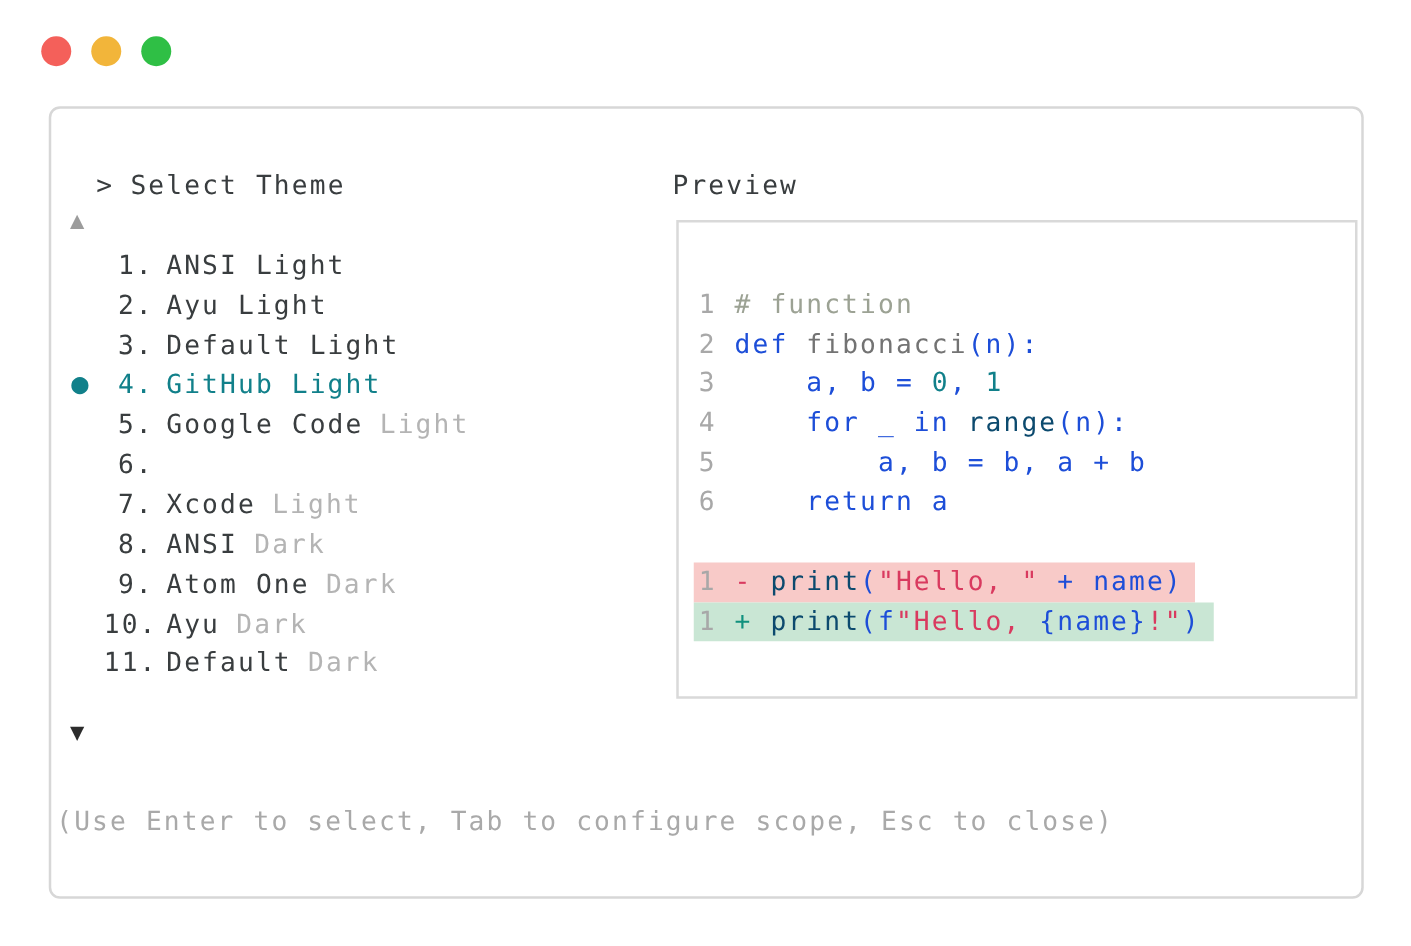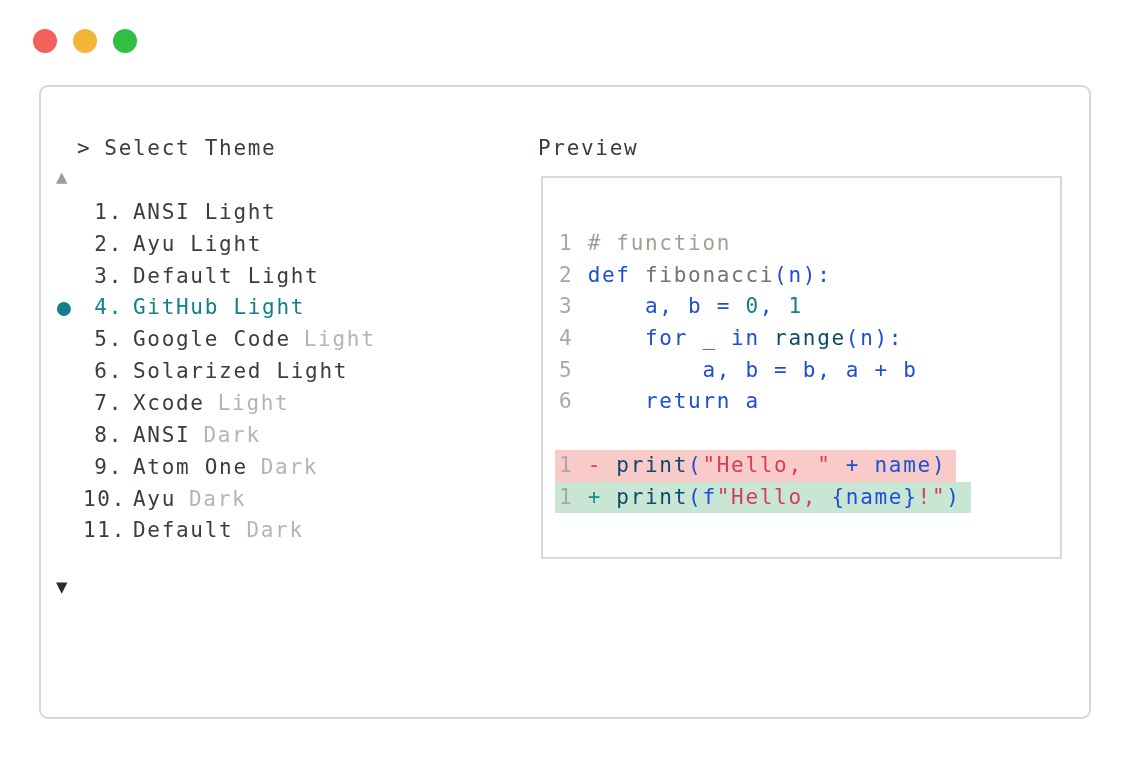--- a/index.html
+++ b/index.html
@@ -36,21 +36,21 @@
   .row .marker{width:26px;color:#11808a;font-size:23px;line-height:20px;}
   .row .num{width:40px;text-align:right;}
   .row .label{margin-left:10px;}
   .row .muted-part{color:#b4b4b4;margin-left:13px;}
   .row .muted-part:empty{margin-left:0;}
   .row.selected .num,.row.selected .label,.row.selected .name-part{color:#11808a;}
 
   
   .preview-box{
     position:absolute;left:500px;top:89px;width:517px;height:379px;
-    border:2px solid #d9d9d9;background:#ffffff;box-sizing:content-box;
+    border:2px solid #d9d9d9;background:#ffffff;box-sizing:content-box;padding-left:24px;
   }
   .codewrap{position:absolute;left:16px;top:50px;right:6px;}
   .crow{height:31.7px;line-height:31.7px;white-space:pre;}
   .crow .ln{color:#a8a8a8;margin-right:14.3px;}
   .c-fg{color:#1d4ed8;}
   .c-comment{color:#9ca294;}
   .c-func{color:#737373;}
   .c-num{color:#11808a;}
   .c-builtin{color:#0c4a6e;}
   .c-string{color:#d93a5f;}
@@ -78,21 +78,21 @@
   <div class="preview-label mono">Preview</div>
 
   <div class="scroll-up">▲</div>
 
   <div class="list mono">
     <div class="row"><span class="marker"></span><span class="num">1.</span><span class="label"><span class="name-part">ANSI Light</span><span class="muted-part"></span></span></div>
     <div class="row"><span class="marker"></span><span class="num">2.</span><span class="label"><span class="name-part">Ayu Light</span><span class="muted-part"></span></span></div>
     <div class="row"><span class="marker"></span><span class="num">3.</span><span class="label"><span class="name-part">Default Light</span><span class="muted-part"></span></span></div>
     <div class="row selected"><span class="marker">●</span><span class="num">4.</span><span class="label"><span class="name-part">GitHub Light</span><span class="muted-part"></span></span></div>
     <div class="row"><span class="marker"></span><span class="num">5.</span><span class="label"><span class="name-part">Google Code</span><span class="muted-part">Light</span></span></div>
-    <div class="row"><span class="marker"></span><span class="num">6.</span><span class="label"><span class="name-part">Solarized Light</span><span class="muted-part"></span></span></div>
+    <div class="row"><span class="marker"></span><span class="num">6.</span></div>
     <div class="row"><span class="marker"></span><span class="num">7.</span><span class="label"><span class="name-part">Xcode</span><span class="muted-part">Light</span></span></div>
     <div class="row"><span class="marker"></span><span class="num">8.</span><span class="label"><span class="name-part">ANSI</span><span class="muted-part">Dark</span></span></div>
     <div class="row"><span class="marker"></span><span class="num">9.</span><span class="label"><span class="name-part">Atom One</span><span class="muted-part">Dark</span></span></div>
     <div class="row"><span class="marker"></span><span class="num">10.</span><span class="label"><span class="name-part">Ayu</span><span class="muted-part">Dark</span></span></div>
     <div class="row"><span class="marker"></span><span class="num">11.</span><span class="label"><span class="name-part">Default</span><span class="muted-part">Dark</span></span></div>
   </div>
 
   <div class="scroll-down">▼</div>
 
   <div class="preview-box">
@@ -102,14 +102,15 @@
       <div class="crow"><span class="ln">3</span><span class="c-fg">    a, b = </span><span class="c-num">0</span><span class="c-fg">, </span><span class="c-num">1</span></div>
       <div class="crow"><span class="ln">4</span><span class="c-fg">    for _ in </span><span class="c-builtin">range</span><span class="c-fg">(n):</span></div>
       <div class="crow"><span class="ln">5</span><span class="c-fg">        a, b = b, a + b</span></div>
       <div class="crow"><span class="ln">6</span><span class="c-fg">    return a</span></div>
       <div class="crow"></div>
       <div class="crow diff removed"><span class="hl"><span class="ln">1</span><span class="c-minus">- </span><span class="c-builtin">print</span><span class="c-fg">(</span><span class="c-string">"Hello, "</span><span class="c-fg"> + name)</span></span></div>
       <div class="crow diff added"><span class="hl"><span class="ln">1</span><span class="c-plus">+ </span><span class="c-builtin">print</span><span class="c-fg">(f</span><span class="c-string">"Hello, </span><span class="c-fg">{name}</span><span class="c-string">!"</span><span class="c-fg">)</span></span></div>
     </div>
   </div>
 
+  <div class="footer-hint mono">(Use Enter to select, Tab to configure scope, Esc to close)</div>
 
 </div>
 
 </body></html>

